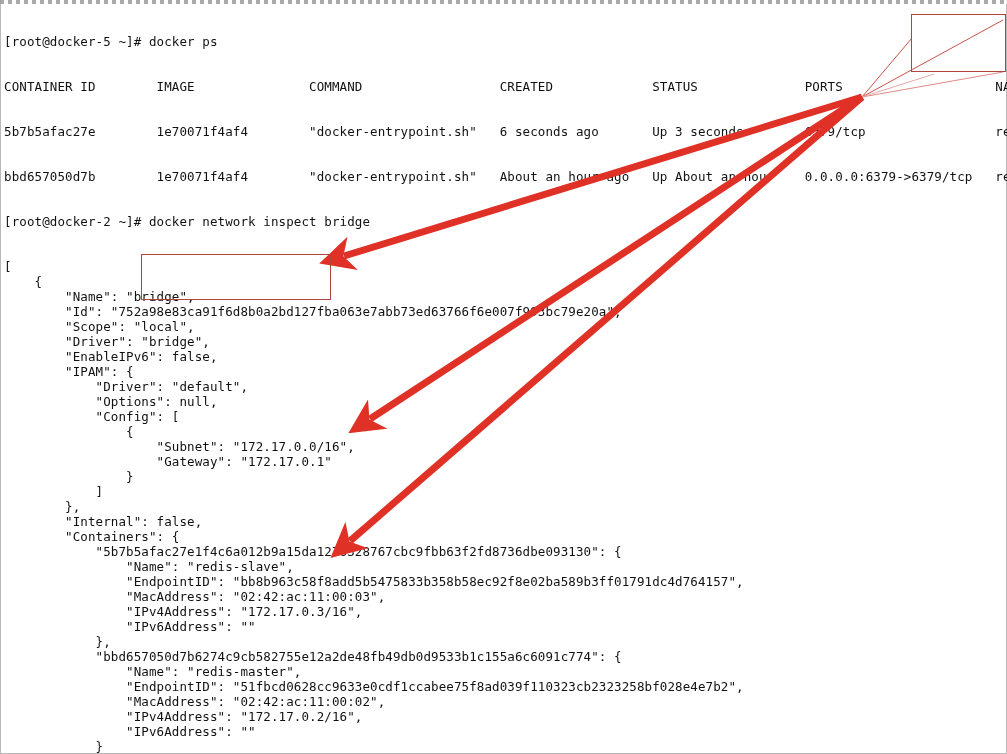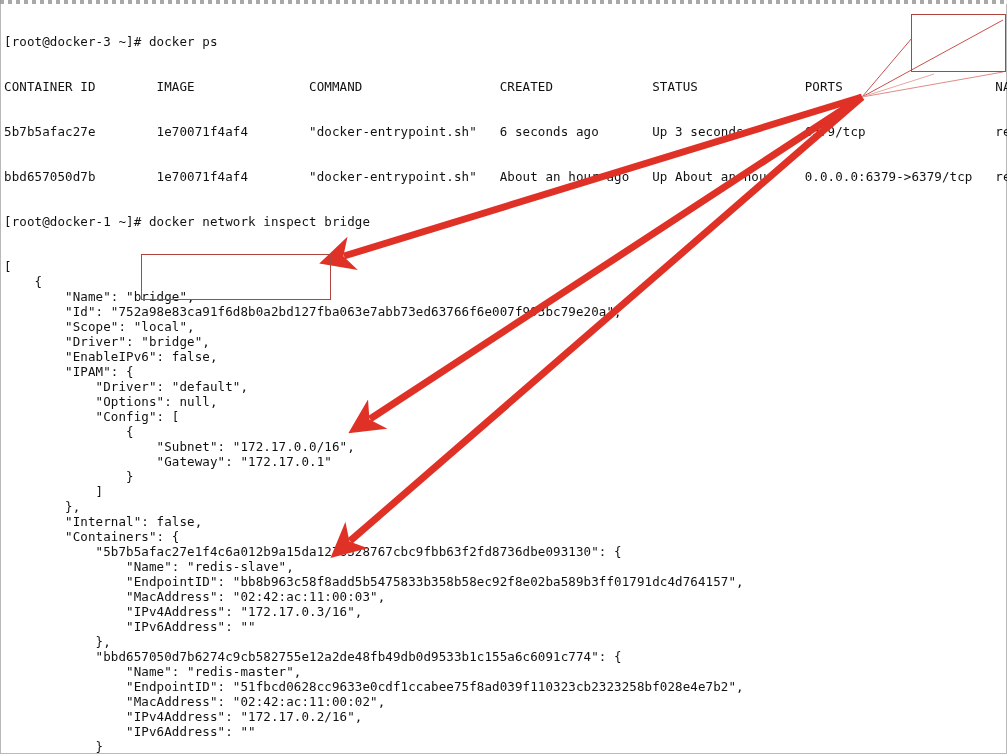--- a/index.html
+++ b/index.html
@@ -86,25 +86,25 @@
     height: 46px;
   }
 </style>
 </head>
 <body>
 
 <div id="window-frame"></div>
 <div id="top-artifact"></div>
 
 <div id="terminal">
-  <div class="line">[root@docker-3 ~]# docker ps</div>
+  <div class="line">[root@docker-5 ~]# docker ps</div>
   <div class="line">CONTAINER ID        IMAGE               COMMAND                  CREATED             STATUS              PORTS                    NAMES</div>
   <div class="line">5b7b5afac27e        1e70071f4af4        "docker-entrypoint.sh"   6 seconds ago       Up 3 seconds        6379/tcp                 redis-slave</div>
   <div class="line">bbd657050d7b        1e70071f4af4        "docker-entrypoint.sh"   About an hour ago   Up About an hour    0.0.0.0:6379-&gt;6379/tcp   redis-master</div>
-  <div class="line">[root@docker-1 ~]# docker network inspect bridge</div>
+  <div class="line">[root@docker-2 ~]# docker network inspect bridge</div>
   <div id="json-output"><div class="line">[</div><div class="line">    {</div><div class="line">        "Name": "bridge",</div><div class="line">        "Id": "752a98e83ca91f6d8b0a2bd127fba063e7abb73ed63766f6e007f993bc79e20a",</div><div class="line">        "Scope": "local",</div><div class="line">        "Driver": "bridge",</div><div class="line">        "EnableIPv6": false,</div><div class="line">        "IPAM": {</div><div class="line">            "Driver": "default",</div><div class="line">            "Options": null,</div><div class="line">            "Config": [</div><div class="line">                {</div><div class="line">                    "Subnet": "172.17.0.0/16",</div><div class="line">                    "Gateway": "172.17.0.1"</div><div class="line">                }</div><div class="line">            ]</div><div class="line">        },</div><div class="line">        "Internal": false,</div><div class="line">        "Containers": {</div><div class="line">            "5b7b5afac27e1f4c6a012b9a15da1276328767cbc9fbb63f2fd8736dbe093130": {</div><div class="line">                "Name": "redis-slave",</div><div class="line">                "EndpointID": "bb8b963c58f8add5b5475833b358b58ec92f8e02ba589b3ff01791dc4d764157",</div><div class="line">                "MacAddress": "02:42:ac:11:00:03",</div><div class="line">                "IPv4Address": "172.17.0.3/16",</div><div class="line">                "IPv6Address": ""</div><div class="line">            },</div><div class="line">            "bbd657050d7b6274c9cb582755e12a2de48fb49db0d9533b1c155a6c6091c774": {</div><div class="line">                "Name": "redis-master",</div><div class="line">                "EndpointID": "51fbcd0628cc9633e0cdf1ccabee75f8ad039f110323cb2323258bf028e4e7b2",</div><div class="line">                "MacAddress": "02:42:ac:11:00:02",</div><div class="line">                "IPv4Address": "172.17.0.2/16",</div><div class="line">                "IPv6Address": ""</div><div class="line">            }</div></div>
 </div>
 
 <svg id="annotations" viewBox="0 0 1007 754" xmlns="http://www.w3.org/2000/svg">
   <defs>
     <marker id="arrowhead" markerWidth="5" markerHeight="5" refX="1.3" refY="2.5" orient="auto" markerUnits="strokeWidth">
       <path d="M0,0 L5,2.5 L0,5 L1.4,2.5 Z" fill="#e03127"></path>
     </marker>
   </defs>
 

